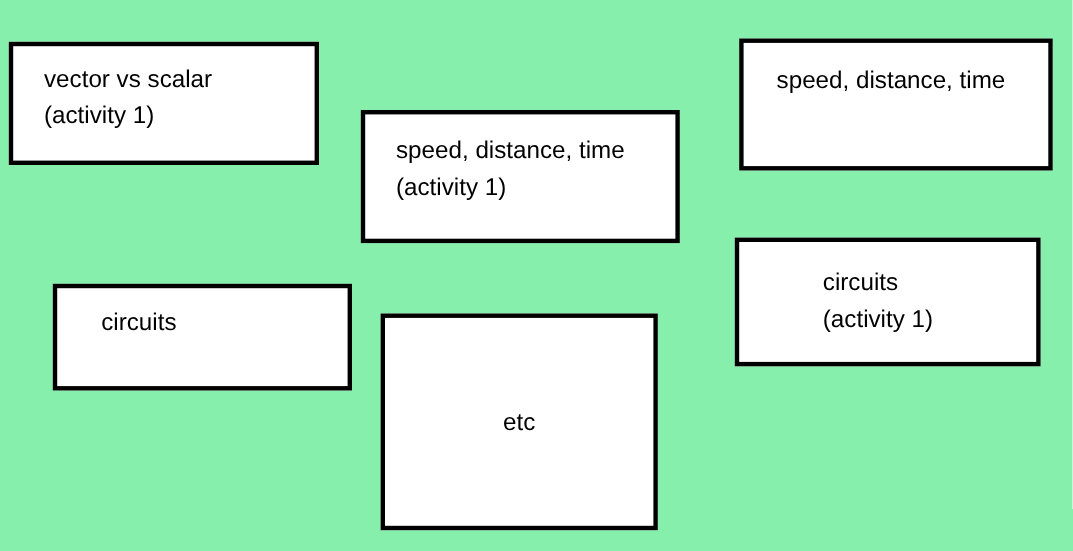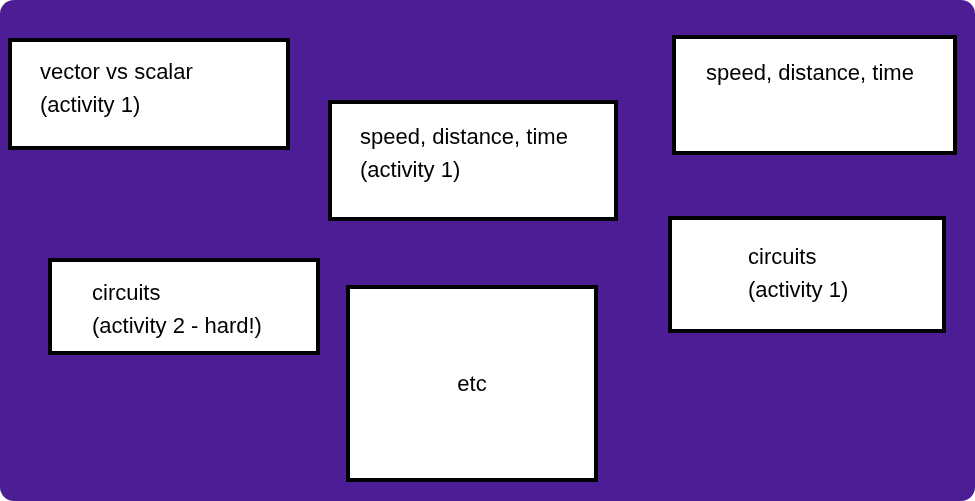--- a/index.html
+++ b/index.html
@@ -4,25 +4,24 @@
 <style>
   html, body {
     margin: 0;
     padding: 0;
     background: #ffffff;
   }
   #canvas {
     position: relative;
     width: 975px;
     height: 501px;
-    background: #4c1d95;
+    background: #86efac;
     font-family: "Liberation Sans", sans-serif;
     color: #000000;
     overflow: hidden;
-    border-radius: 14px;
   }
   .card {
     position: absolute;
     box-sizing: border-box;
     border: 4px solid #000000;
     background: #ffffff;
     font-size: 22px;
     line-height: 33px;
     color: #000000;
   }
@@ -52,21 +51,20 @@
     <span class="line">speed, distance, time</span>
     <span class="line">(activity 1)</span>
   </div>
 
   <div class="card box-sdt2">
     <span class="line">speed, distance, time</span>
   </div>
 
   <div class="card box-circuits2">
     <span class="line">circuits</span>
-    <span class="line">(activity 2 - hard!)</span>
   </div>
 
   <div class="card box-circuits1">
     <span class="line">circuits</span>
     <span class="line">(activity 1)</span>
   </div>
 
   <div class="card box-etc">
     <span class="line">etc</span>
   </div>

